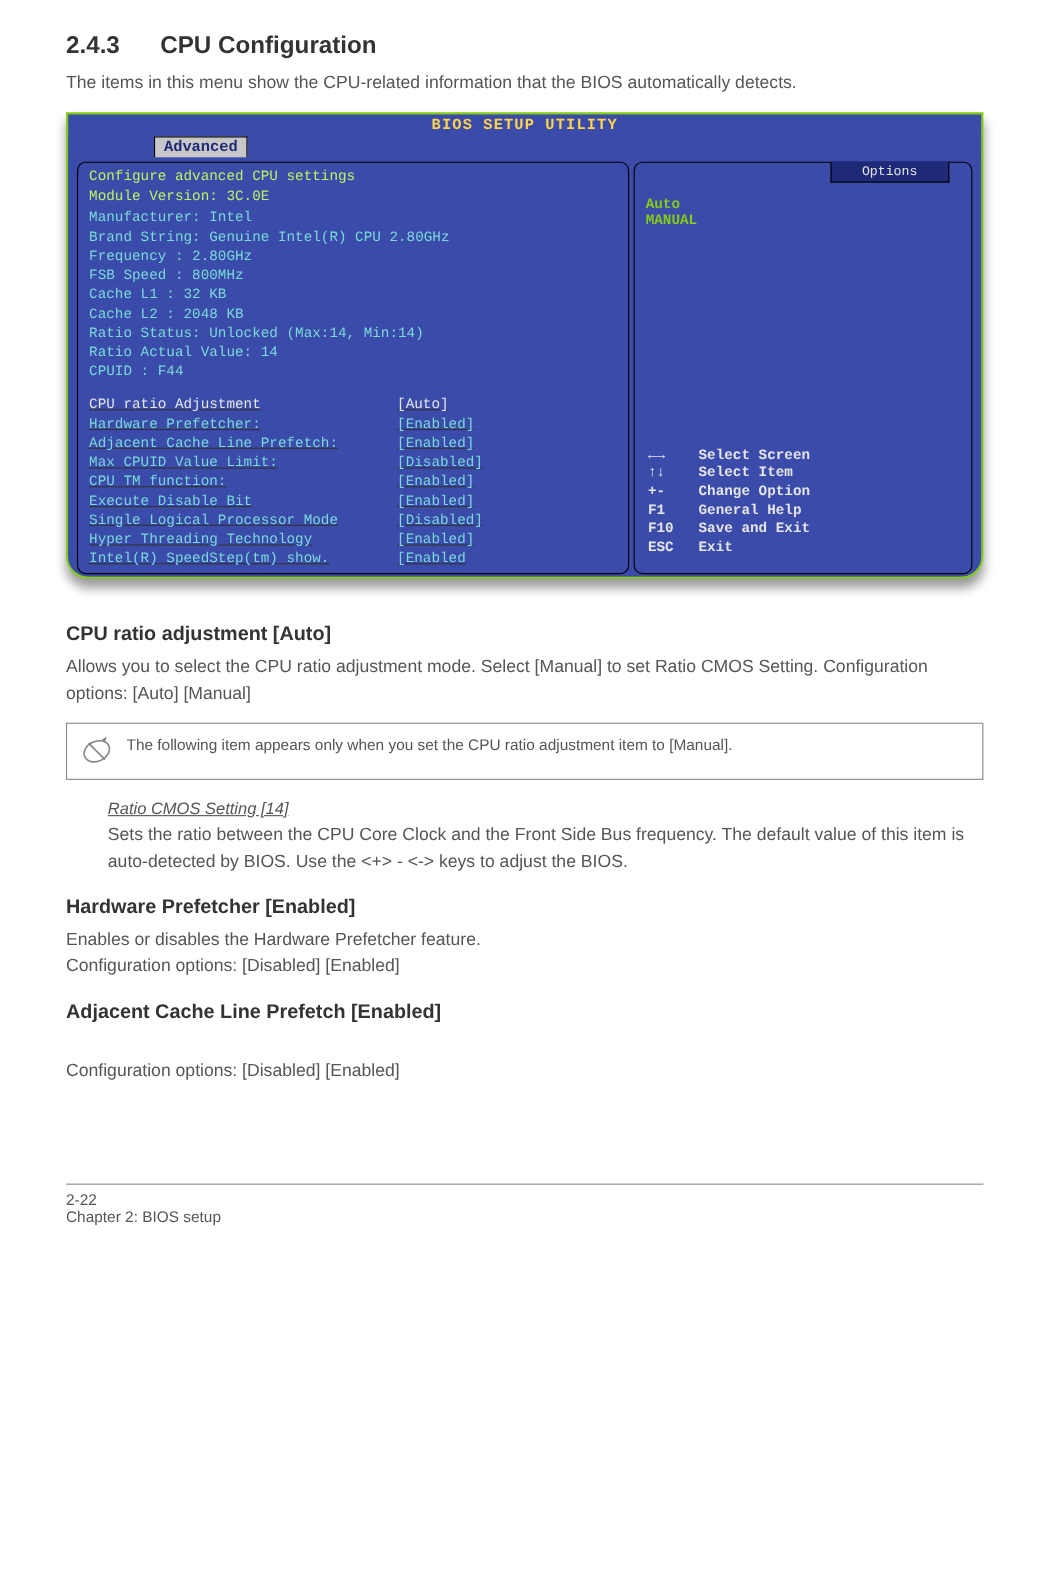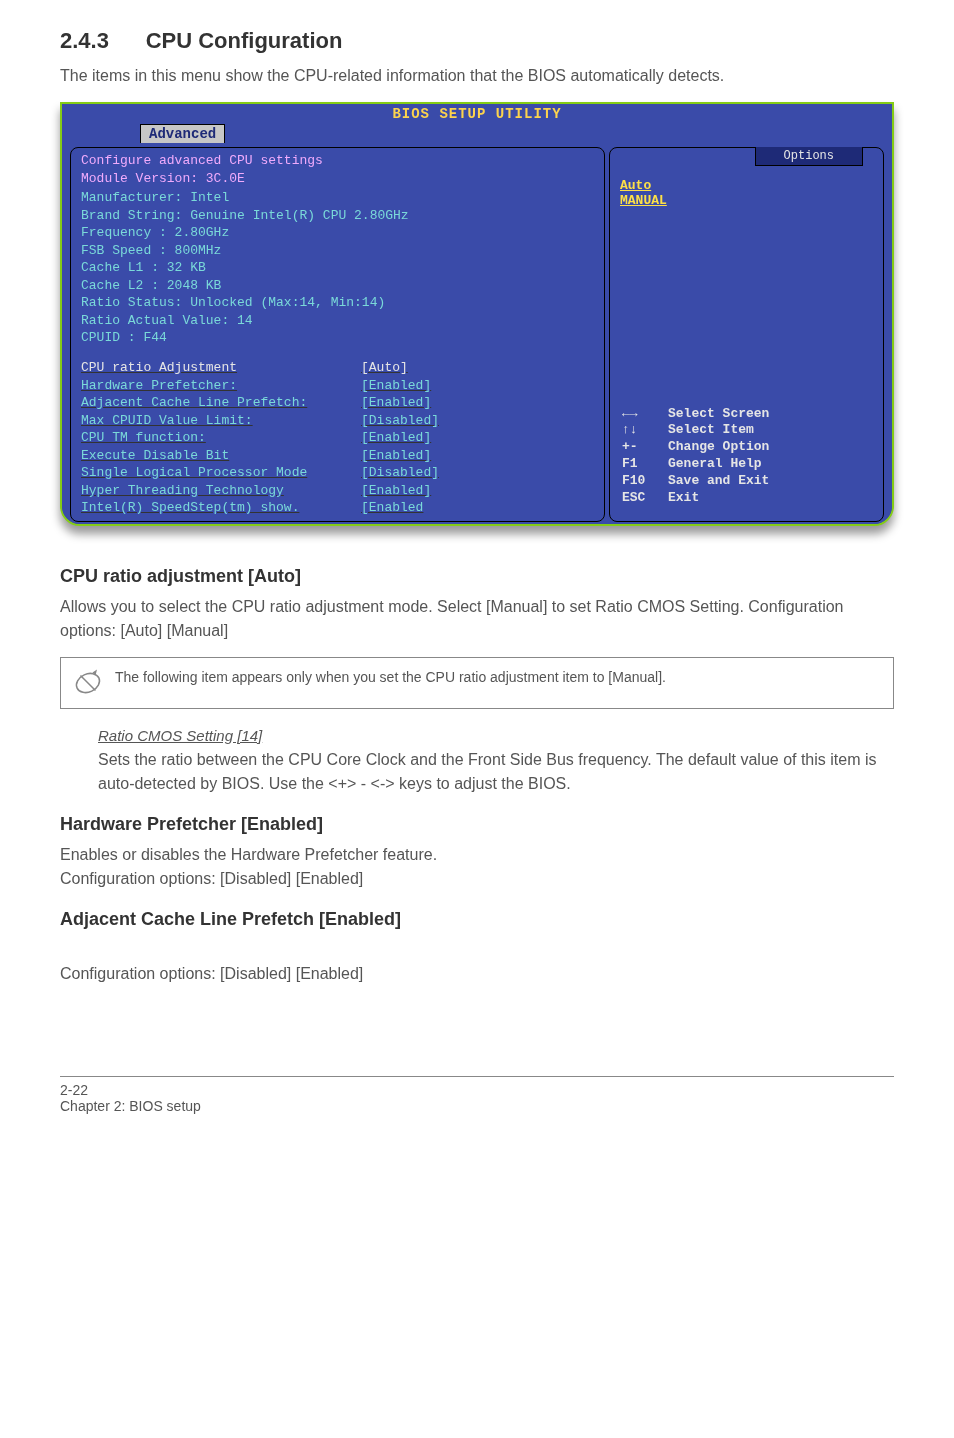--- a/index.html
+++ b/index.html
@@ -69,21 +69,21 @@
       border: 1px solid #000;
       border-radius: 8px;
       margin: 2px;
       margin-left: 8px;
       padding: 4px 10px;
       font-family: "Courier New", monospace;
       font-size: 13px;
       line-height: 1.35;
     }
     .bios-header-line {
-      color: #f0abfc;
+      color: #bef264;
     }
     .bios-info {
       color: #7ad9d9;
       margin-top: 2px;
     }
     .bios-settings {
       margin-top: 12px;
     }
     .bios-setting-row {
       display: flex;
@@ -96,21 +96,21 @@
     .bios-setting-label.highlight {
       color: #e5e5e5;
     }
     .bios-setting-value {
       color: #7ad9d9;
     }
     .bios-setting-value.highlight {
       color: #e5e5e5;
     }
     .bios-right {
-      width: 275px;
+      width: 308px;
       border: 1px solid #000;
       border-radius: 8px;
       margin: 2px;
       margin-right: 8px;
       padding: 6px 10px;
       font-family: "Courier New", monospace;
       font-size: 13px;
       color: #7ad9d9;
       position: relative;
       min-height: 340px;
@@ -121,23 +121,22 @@
       right: 20px;
       background: #1e2a77;
       color: #e5e5e5;
       padding: 2px 28px;
       border: 1px solid #000;
       border-top: none;
       font-size: 12px;
     }
     .bios-option-list {
       margin-top: 24px;
-      color: #fde047;
-      font-weight: bold;
-      text-decoration: underline;
+      color: #84cc16;
+      font-weight: bold;
     }
     .bios-keys {
       position: absolute;
       bottom: 14px;
       left: 12px;
       right: 12px;
     }
     .bios-key-row {
       display: flex;
       line-height: 1.3;

